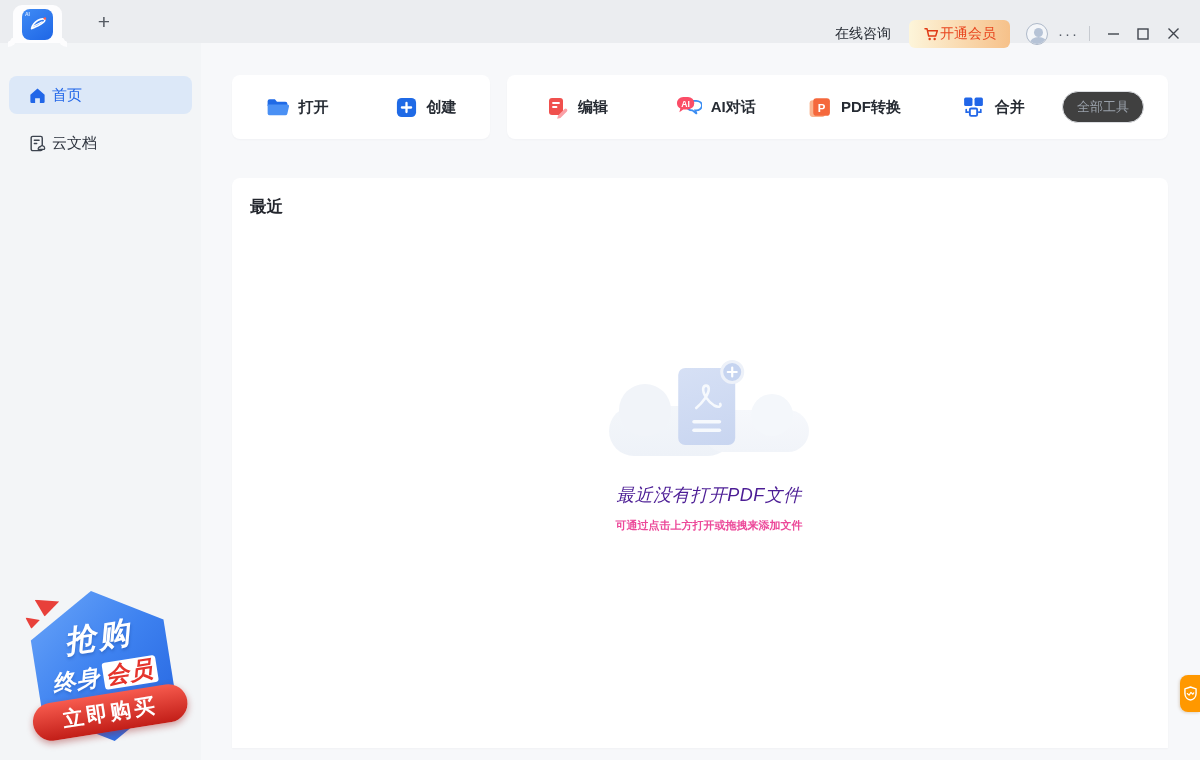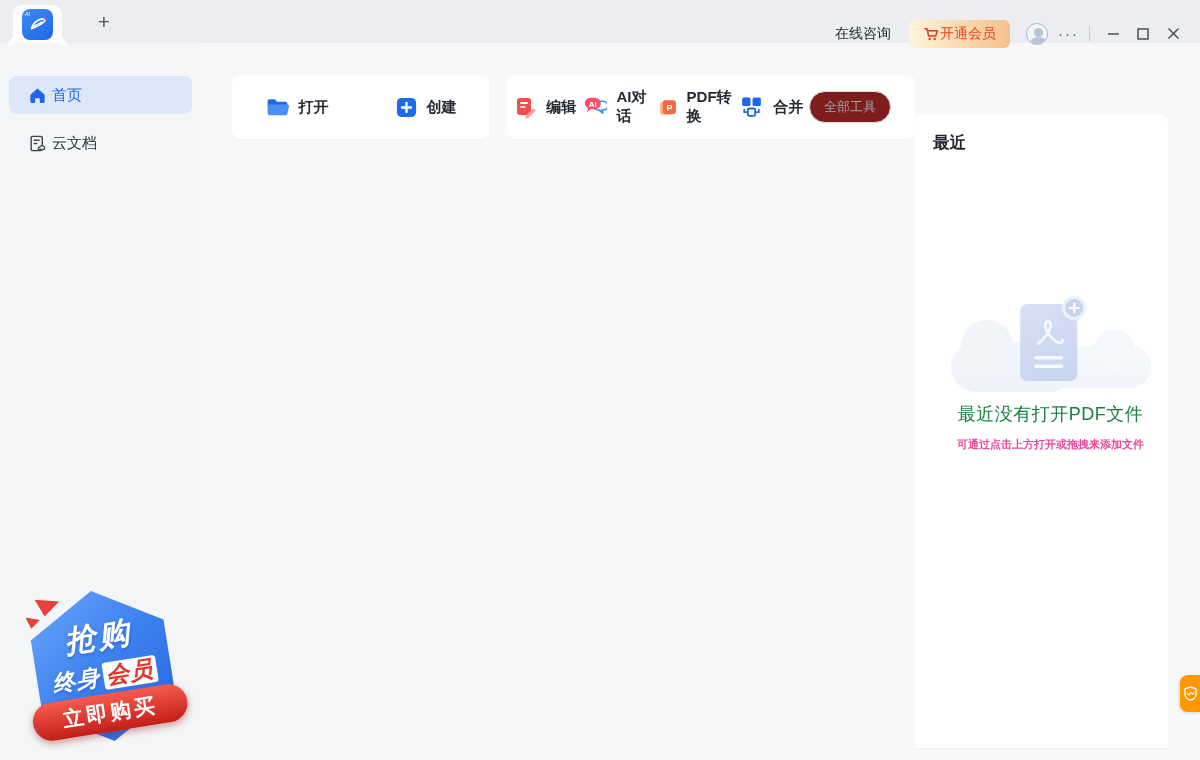--- a/index.html
+++ b/index.html
@@ -48,37 +48,37 @@
   .winbtn { width:30px; height:30px; display:flex; align-items:center; justify-content:center; cursor:pointer; color:#40454d; }
 
   
   .app-body { display:flex; height:717px; }
   .sidebar { width:201px; background:#f3f5f7; padding:33px 9px 0 9px; flex:none; }
   .nav-item {
     height:38px; border-radius:8px; display:flex; align-items:center; gap:5px;
     padding-left:19px; margin-bottom:10px; font-size:15px; font-weight:500; color:#2b313c; cursor:pointer;
   }
   .nav-item.active { background:#dce8f8; color:#2166e8; }
-  .main { flex:1; background:#f7f8fa; padding:32px 32px 12px 31px; display:flex; flex-direction:row;justify-content:space-between; }
+  .main { flex:1; background:#f7f8fa; padding:32px 32px 12px 31px; display:flex; flex-direction:column;justify-content:space-between; }
 
   
   .tool-row { display:flex; gap:17px; height:64px; flex:none; }
   .tool-card {
     background:#fff; border-radius:8px; display:flex; align-items:center;
     box-shadow:0 1px 2px rgba(30,40,60,.03);
   }
   .card-open { width:258px; }
   .card-tools { flex:1; }
   .tool-item {
     flex:1; display:flex; align-items:center; justify-content:center; gap:9px;
     font-size:15px; font-weight:600; color:#262b33; cursor:pointer; height:100%;
   }
   .all-tools {
     flex:none; margin-right:24px; padding:6px 14px; border:1px solid #dcdee2; border-radius:16px;
-    font-size:13px; color:#9aa1ab; background:#7f1d1d; cursor:pointer;
+    font-size:13px; color:#9aa1ab; background:#404040; cursor:pointer;
   }
 
   
   .recent-card {
     margin-top:39px; flex:1; background:#fff; border-radius:8px 8px 0 0;
     padding:18px 0 0 18px; box-shadow:0 1px 2px rgba(30,40,60,.03);
   }
   .recent-title { font-size:16.5px; font-weight:700; color:#23262d;font-family:Liberation Mono, monospace; }
   .empty { text-align:center; margin-top:150px; }
   .illus { position:relative; width:200px; height:90px; margin:0 auto; }
@@ -91,21 +91,21 @@
     position:absolute; left:50%; top:0; transform:translateX(-54%);
     width:57px; height:77px; border-radius:7px;
     background:linear-gradient(160deg,#d6e0f5,#c8d5f0);
     display:flex; align-items:center; justify-content:center;
   }
   .plus-badge {
     position:absolute; right:-9px; top:-8px; width:24px; height:24px; border-radius:50%;
     background:#c6d4f0; border:3px solid #edf1f9;
     display:flex; align-items:center; justify-content:center;
   }
-  .empty-title { margin-top:8px; font-size:18px; font-weight:500; color:#15803d; letter-spacing:.5px; }
+  .empty-title { margin-top:25px; font-size:18px; font-weight:500; color:#4c1d95; letter-spacing:.5px;font-style:italic; }
   .empty-sub { margin-top:11px; font-size:11px; color:#ec4899;font-weight:bold; }
 
   
   .promo { position:absolute; left:24px; top:588px; width:158px; height:158px; transform:rotate(-9deg); cursor:pointer; }
   .hex {
     position:absolute; left:6px; top:2px; width:146px; height:152px;
     clip-path:polygon(50% 0%, 96% 26%, 96% 74%, 50% 100%, 4% 74%, 4% 26%);
     background:linear-gradient(140deg,#6ba6f9 0%,#3e82f0 48%,#2463df 100%);
   }
   .mark { position:absolute; background:#e8403a; }

